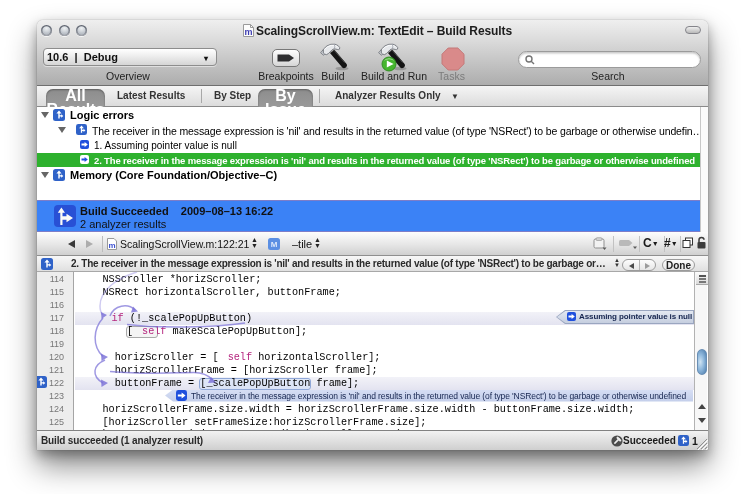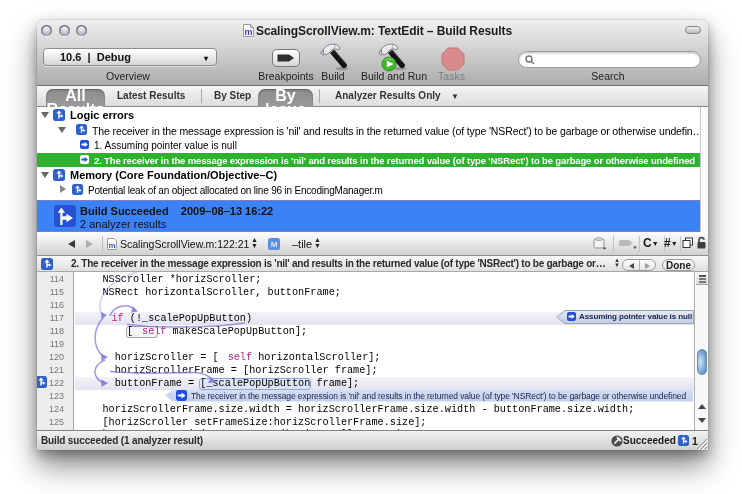--- a/index.html
+++ b/index.html
@@ -19,21 +19,21 @@
   background:radial-gradient(circle at 50% 30%, #eef1f3 0%, #ccd1d7 40%, #99a0ab 74%, #7e848e 100%);
   box-shadow: inset 0 -1.5px 2px rgba(255,255,255,0.5), inset 0 0 0 1.3px rgba(88,94,105,0.95), 0 1px 0 rgba(255,255,255,0.7); }
 #title { position:absolute; top:4px; left:219px; width:300px; height:15px;
   font-size:12px; font-weight:bold; color:#1c1c1c; letter-spacing:-0.1px; white-space:nowrap; }
 #pill { position:absolute; top:6px; left:648px; width:16px; height:8px; border-radius:4px;
   background:linear-gradient(#efefef,#b9b9b9); border:1px solid #84848a; }
 
 #popup { position:absolute; left:6px; top:28px; width:174px; height:18px; border-radius:4px;
   background:linear-gradient(#ffffff,#ededed 45%,#d5d5d5); border:1px solid #8d8d8d;
   box-shadow:0 1px 0 rgba(255,255,255,0.5); font-size:11px; font-weight:bold; color:#111;
-  line-height:16px; padding-left:16px; }
+  line-height:16px; padding-left:3px; }
 .tlabel { position:absolute; top:50px; height:13px; font-size:10.5px; color:#232323; text-align:center; white-space:nowrap; }
 
 #filter { position:absolute; left:0; top:66px; width:671px; height:21px;
   background:linear-gradient(#f5f5f5,#dcdcdc); border-bottom:1px solid #8a8a8a;
   font-size:11px; }
 .cap { position:absolute; top:3px; height:30px; border-radius:7px; background:linear-gradient(#8d8d8d,#a2a2a2);
   box-shadow:inset 0 1px 2px rgba(0,0,0,0.35), 0 1px 0 rgba(255,255,255,0.7);
   color:#fff; font-weight:bold; text-align:center; line-height:14px; font-size:16px; }
 .flab { position:absolute; top:4px; font-weight:bold; color:#333; font-size:10px; }
 .fsep { position:absolute; top:3px; width:1px; height:14px; background:#a8a8a8; }
@@ -185,28 +185,20 @@
 
     <div class="row" style="top:60px;">
       <div class="tri tridown" style="left:4px;top:5px;"></div>
       <svg class="abs" style="left:16px;top:1.5px;" width="12" height="12" viewBox="0 0 12 12">
           <rect x="0" y="0" width="12" height="12" rx="2.5" fill="#2f62c8"></rect>
           <path d="M5.3 9.5 L5.3 4.6 L3.4 4.6 L6 1.6 L8.6 4.6 L6.7 4.6 L6.7 6.2 L8.2 6.2 L8.2 5.2 L10.3 7 L8.2 8.8 L8.2 7.6 L6.7 7.6 L6.7 9.5 Z" fill="#fff"></path>
         </svg>
       <div class="rtext" style="left:33px;top:2px;font-size:11px;font-weight:bold;">Memory (Core Foundation/Objective–C)</div>
     </div>
 
-    <div class="row" style="top:75px;">
-      <div class="tri triright" style="left:23px;top:3px;"></div>
-      <svg class="abs" style="left:35px;top:2px;" width="11" height="11" viewBox="0 0 12 12">
-          <rect x="0" y="0" width="12" height="12" rx="2.5" fill="#2f62c8"></rect>
-          <path d="M5.3 9.5 L5.3 4.6 L3.4 4.6 L6 1.6 L8.6 4.6 L6.7 4.6 L6.7 6.2 L8.2 6.2 L8.2 5.2 L10.3 7 L8.2 8.8 L8.2 7.6 L6.7 7.6 L6.7 9.5 Z" fill="#fff"></path>
-        </svg>
-      <div class="rtext" style="left:51px;top:2.5px;letter-spacing:-0.2px;">Potential leak of an object allocated on line 96 in EncodingManager.m</div>
-    </div>
   </div>
   <div id="lscroll"></div>
   <div id="build">
     <svg class="abs" style="left:17px;top:4px;" width="22" height="22" viewBox="0 0 22 22">
         <rect width="22" height="22" rx="4" fill="#2850d5"></rect>
         <path d="M6.3 20 L6.3 7.8 L3.8 7.8 L7.4 2.4 L11 7.8 L8.5 7.8 L8.5 11.2 L12.5 11.2 L12.5 8.8 L19 13 L12.5 17.2 L12.5 14.8 L8.5 14.8 L8.5 20 Z" fill="#fcfcf6"></path>
       </svg>
     <div class="abs" style="left:43px;top:4px;font-size:11px;font-weight:bold;color:#111;">Build Succeeded&nbsp;&nbsp;&nbsp;&nbsp;2009–08–13 16:22</div>
     <div class="abs" style="left:43px;top:17px;font-size:11px;color:#111;">2 analyzer results</div>
   </div>

